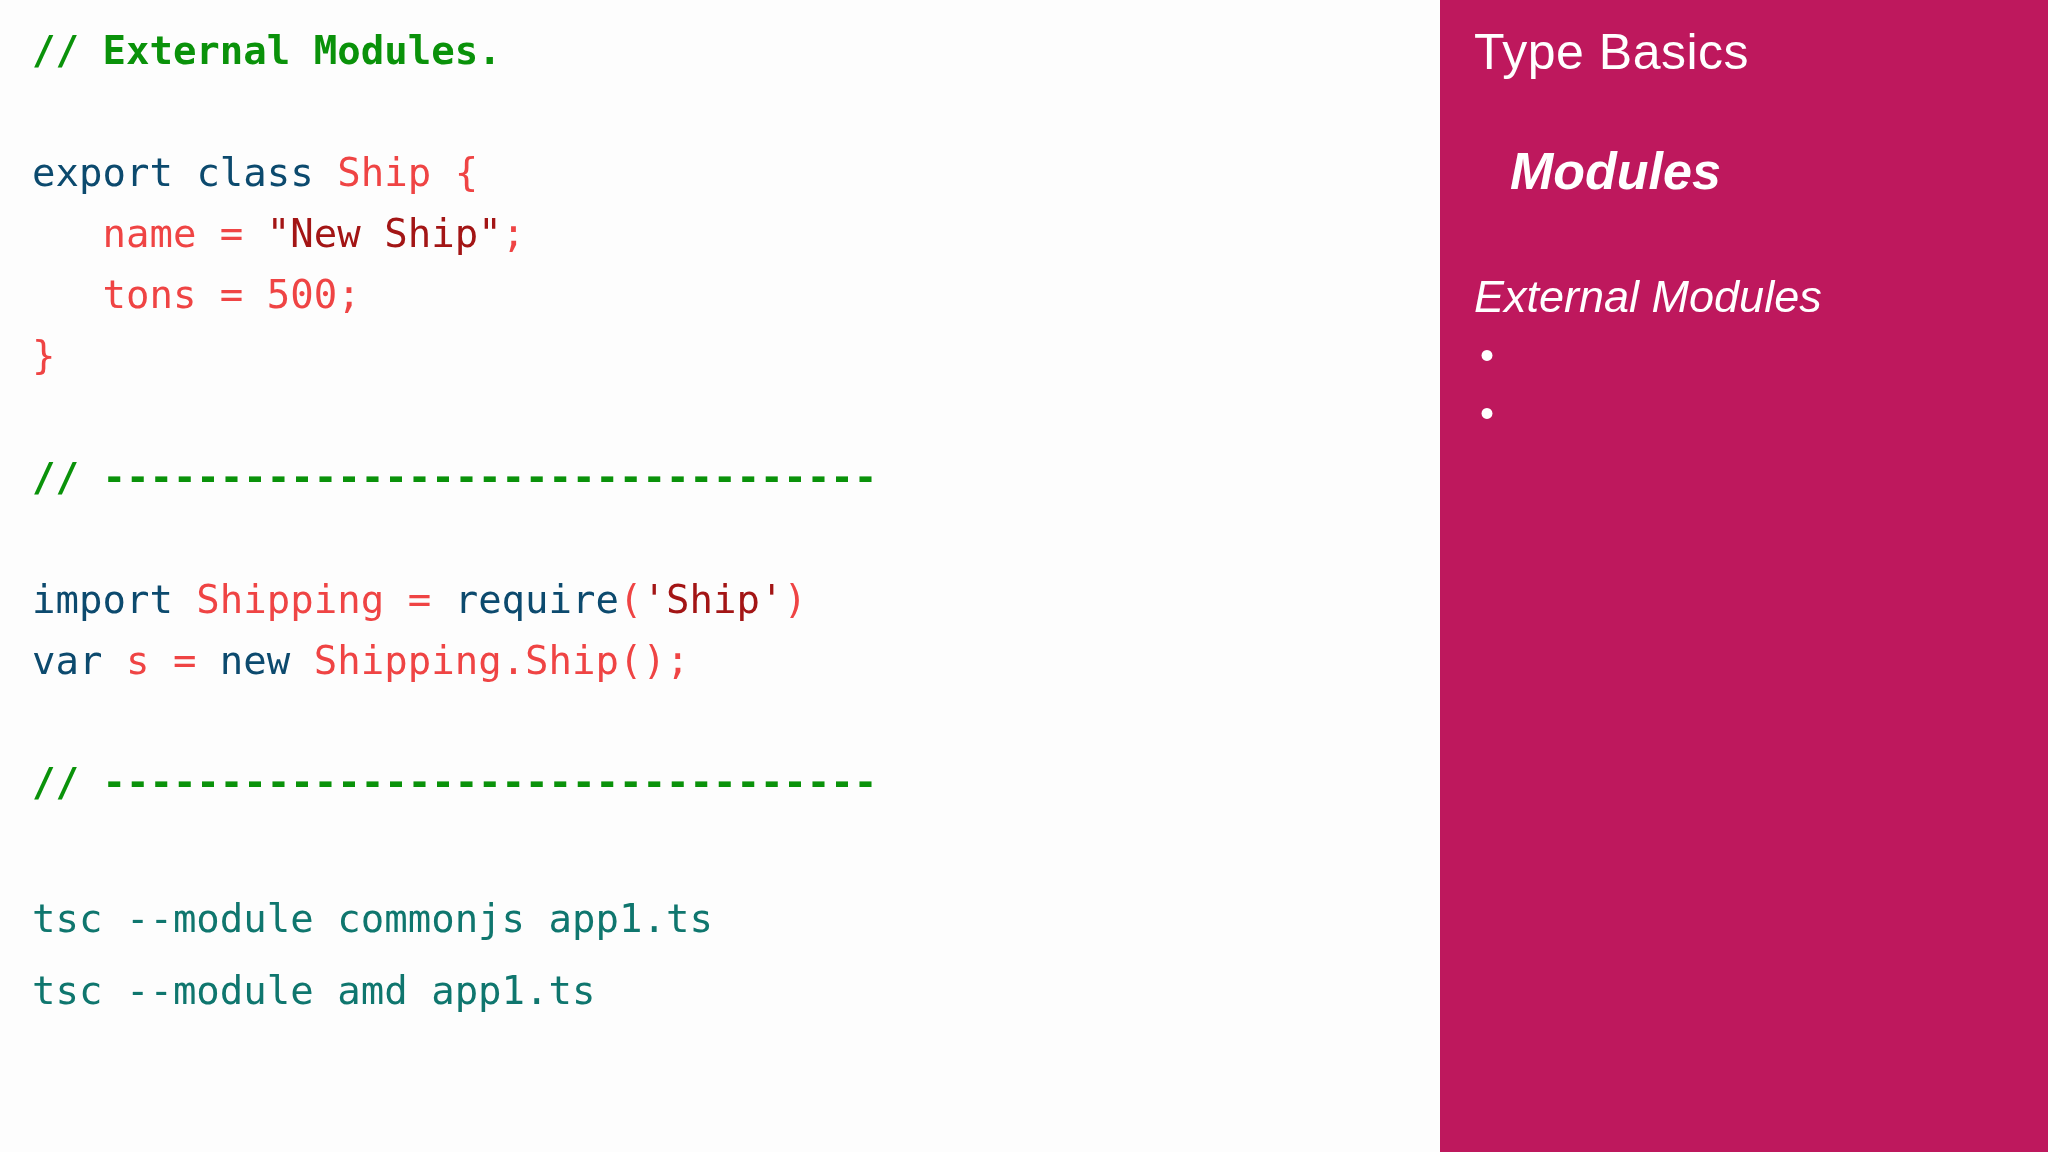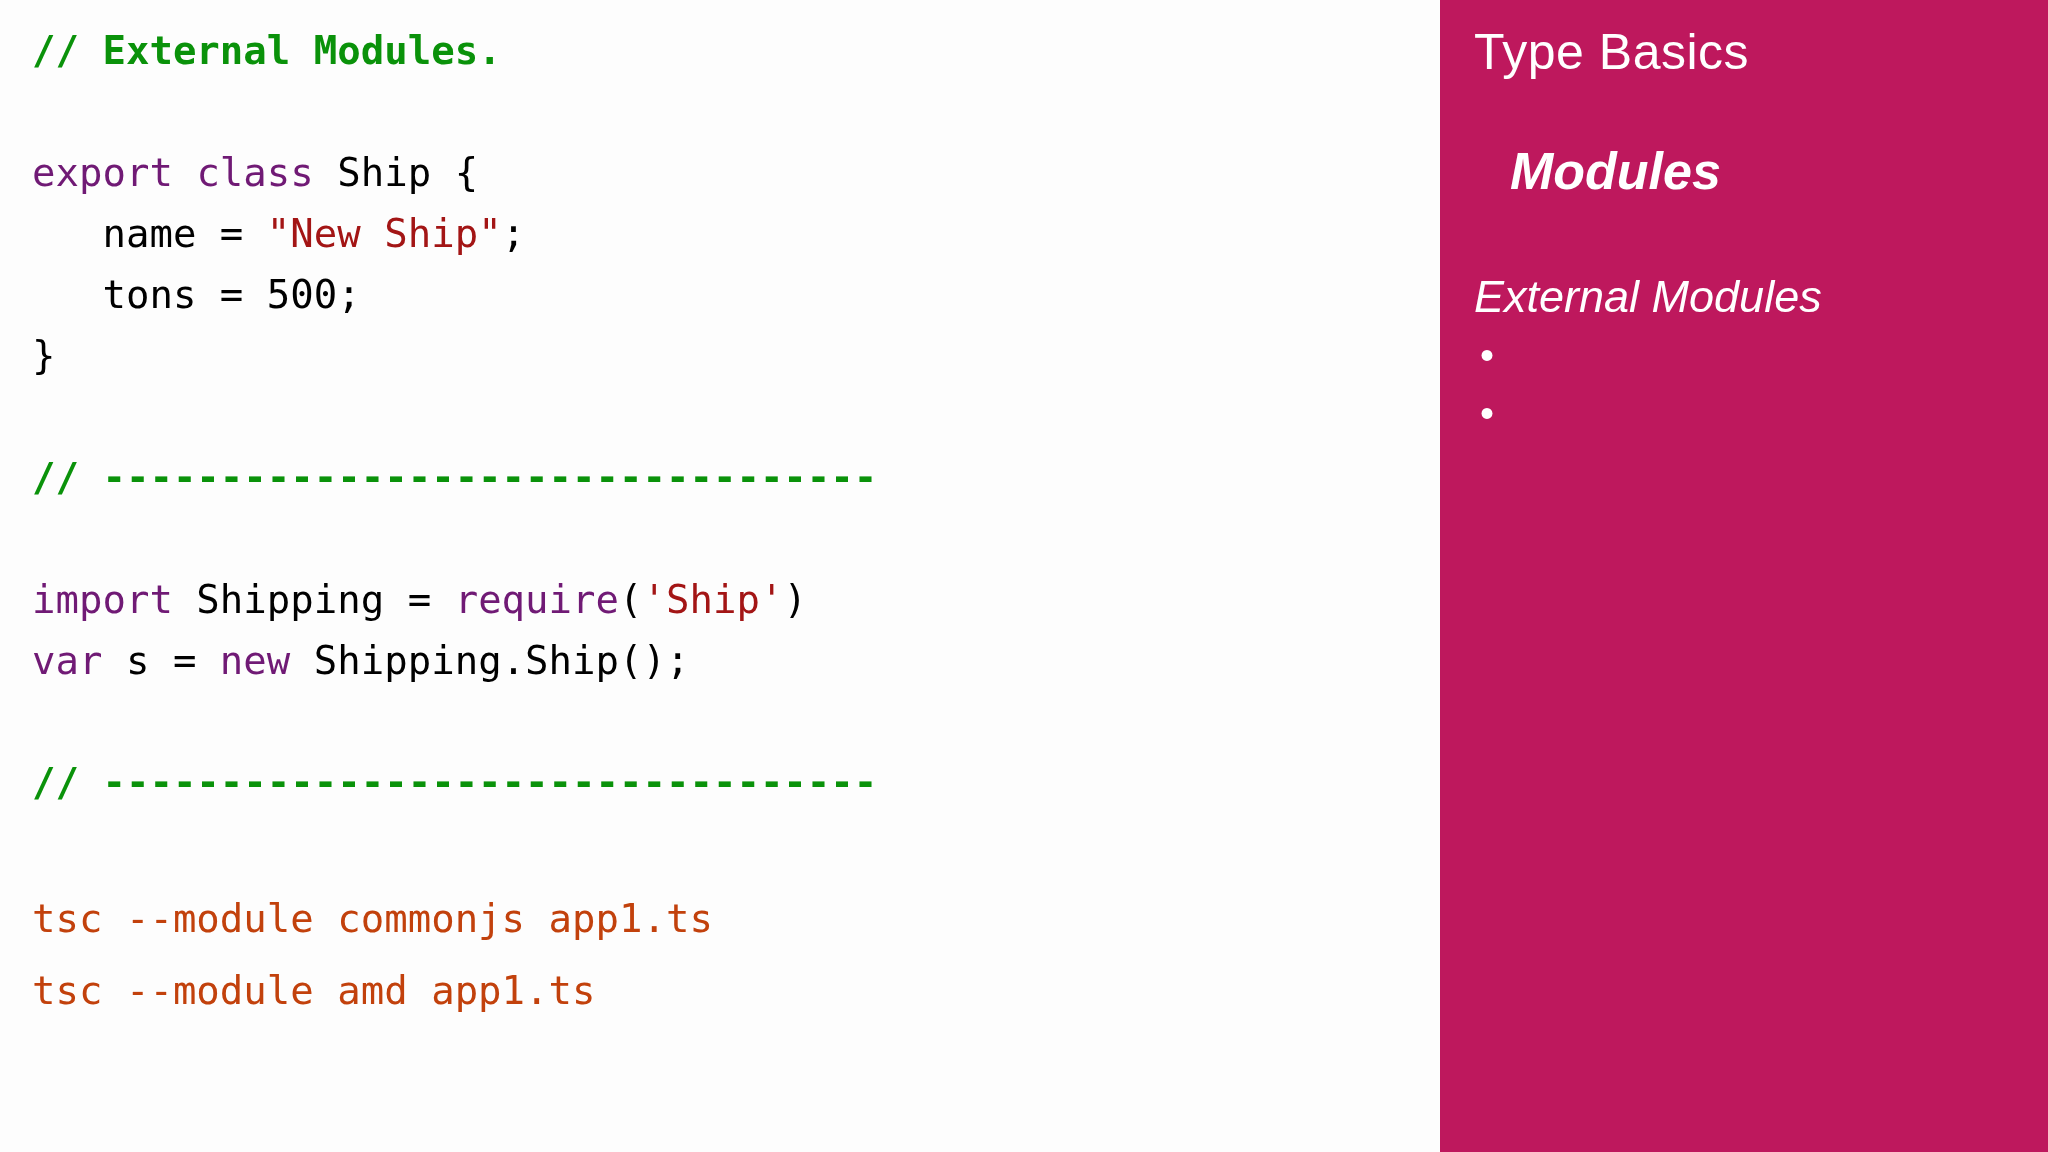--- a/index.html
+++ b/index.html
@@ -26,24 +26,24 @@
     width: 1380px;
     font-family: "DejaVu Sans Mono", "Liberation Mono", monospace;
     font-size: 39px;
     line-height: 61px;
     white-space: pre;
     color: #161616;
   }
   .code-line { height: 61px; }
   .code-blank-line { height: 61px; }
   .tok-cmt  { color: #0a920a; font-weight: 700; }
-  .tok-kw   { color: #701a75; }
+  .tok-kw   { color: #0c4a6e; }
   .tok-str  { color: #a31515; }
-  .tok-plain{ color: #000000; }
-  .tok-gray { color: #c2410c; }
+  .tok-plain{ color: #ef4444; }
+  .tok-gray { color: #0f766e; }
 
   
   .sidebar {
     position: absolute;
     left: 1440px;
     top: 0;
     width: 608px;
     height: 1152px;
     background: #be185d;
     color: #ffffff;

